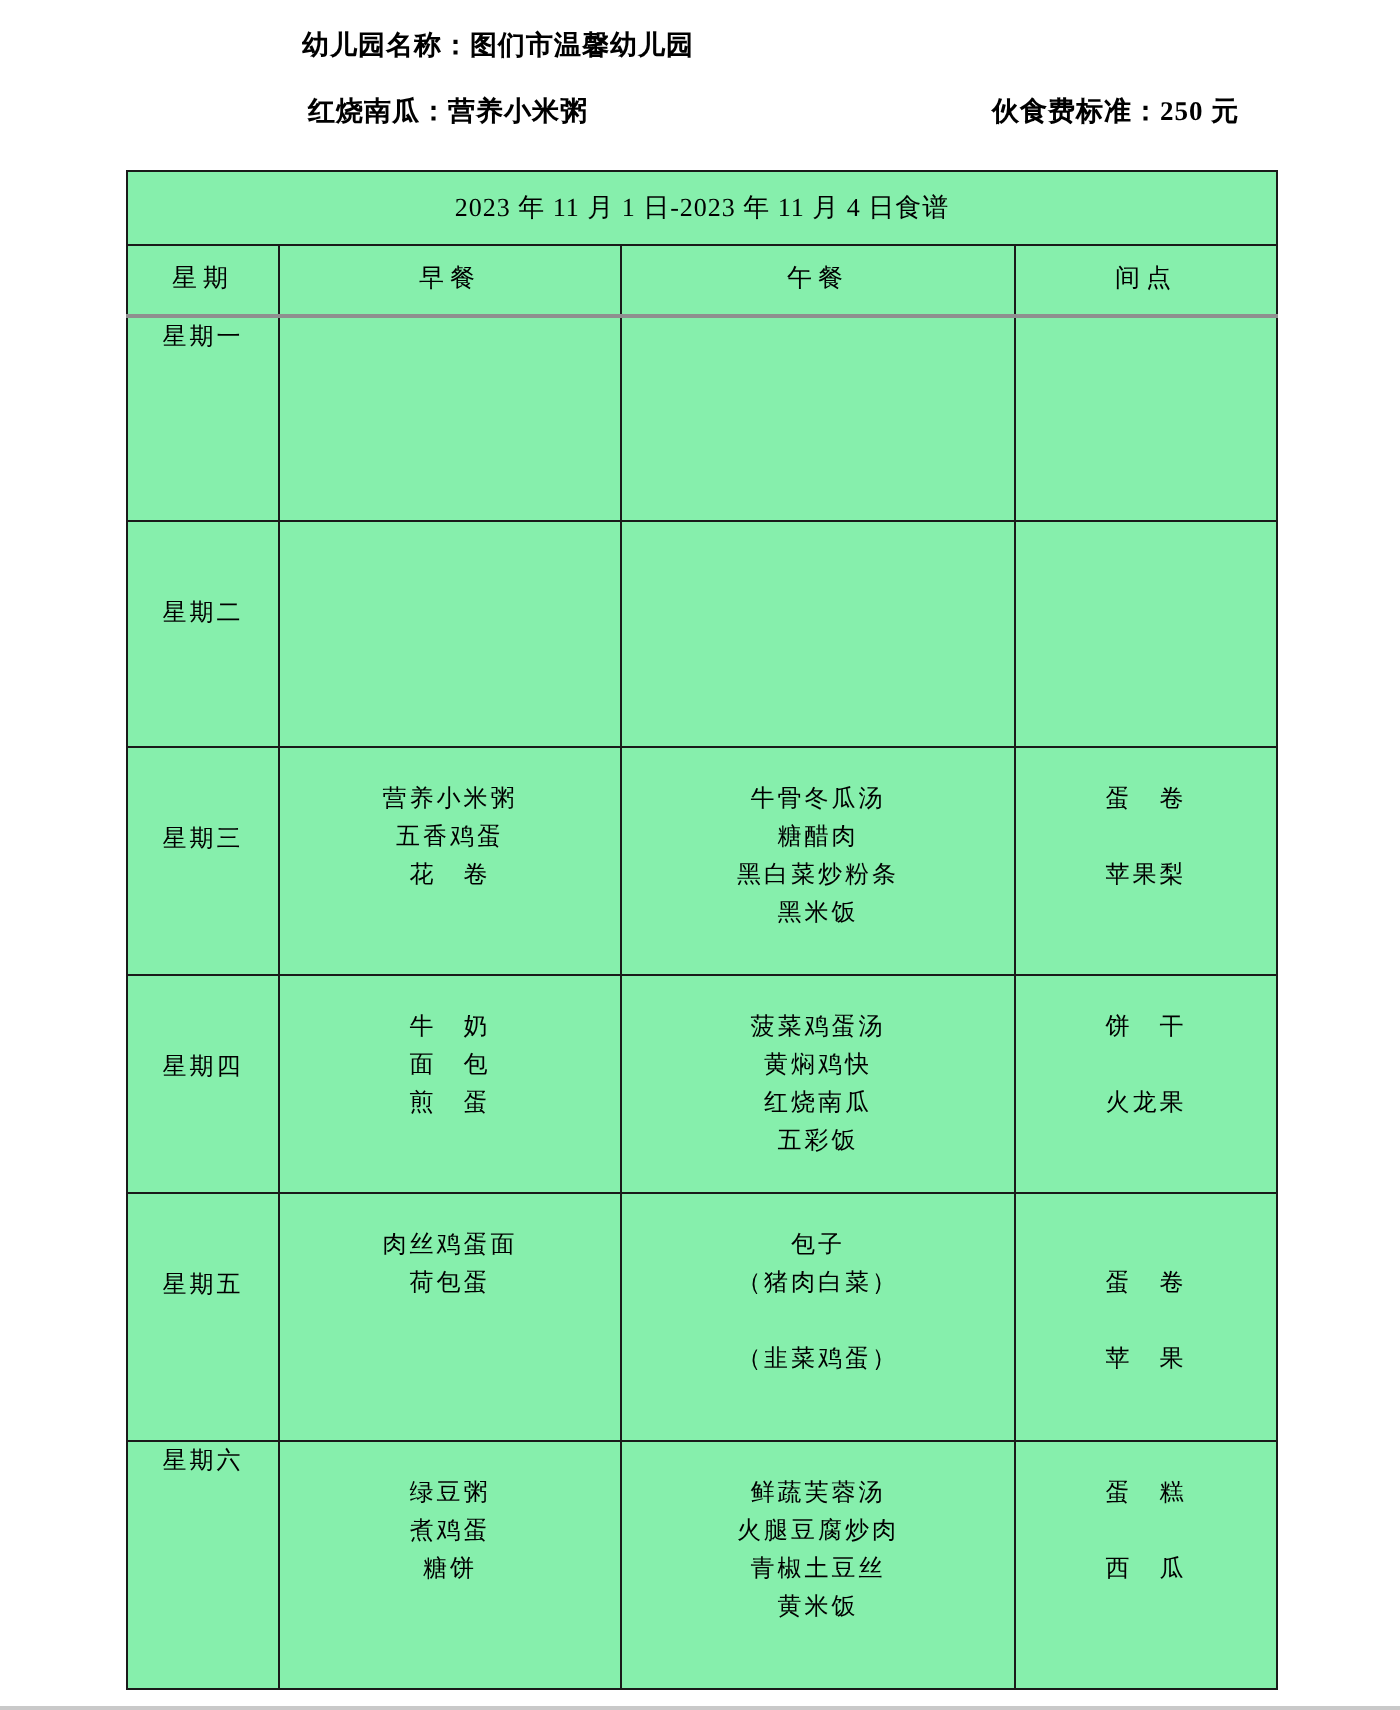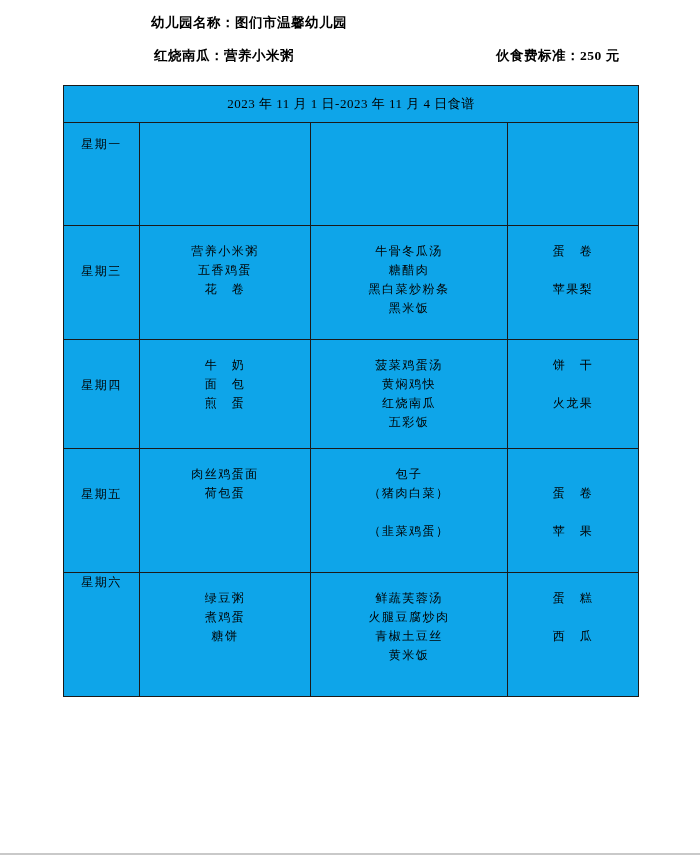--- a/index.html
+++ b/index.html
@@ -19,34 +19,34 @@
   
   table.menu-table {
     position:absolute; left:63px; top:85px;
     width:575px; table-layout:fixed; border-collapse:collapse;
     font-size:12px; letter-spacing:1.5px;
   }
   .menu-table td, .menu-table th {
     border:1px solid #1a1a1a;
     text-align:center;
     font-weight:normal;
-    background:#0ea5e9;
+    background:#86efac;
   }
   tr.title-row td { height:37px; font-size:13px; vertical-align:middle; letter-spacing:0.5px; }
   tr.head-row th { height:35px; font-size:12.5px; vertical-align:middle; letter-spacing:3px; border-bottom:2.5px solid #8f8f8f; }
 
   tr.body-row td { vertical-align:top; white-space:pre-line; line-height:19px; }
   tr.body-row td.content { padding-top:16px; }
   tr.r1 td { height:103px; }
   tr.r2 td { height:113px; }
   tr.r3 td { height:114px; }
   tr.r4 td { height:109px; }
   tr.r5 td { height:124px; }
   tr.r6 td { height:124px; }
-  tr.r1 td.day { padding-top:12px; }
+  tr.r1 td.day { padding-top:0; }
   tr.r2 td.day, tr.r3 td.day, tr.r4 td.day, tr.r5 td.day { padding-top:36px; }
   tr.r6 td.day { }
 
   
   .page-bottom-edge { position:absolute; left:0; top:853px; width:700px; height:2px; background:#c9c9c9; }
 </style>
 </head>
 <body>
 
 <div class="doc-line doc-line-1">
@@ -63,22 +63,34 @@
   <colgroup>
     <col style="width:76px">
       <col style="width:171px">
       <col style="width:197px">
       <col style="width:131px">
   </colgroup>
   <tbody>
       <tr class="title-row">
     <td colspan="4">2023 年 11 月 1 日-2023 年 11 月 4 日食谱</td>
   </tr>
+  <tr class="head-row">
+    <th>星期</th>
+    <th>早餐</th>
+    <th>午餐</th>
+    <th>间点</th>
+  </tr>
   <tr class="body-row r1">
     <td class="day">星期一</td>
+    <td class="content"></td>
+    <td class="content"></td>
+    <td class="content"></td>
+  </tr>
+  <tr class="body-row r2">
+    <td class="day">星期二</td>
     <td class="content"></td>
     <td class="content"></td>
     <td class="content"></td>
   </tr>
   <tr class="body-row r3">
     <td class="day">星期三</td>
     <td class="content">营养小米粥
 五香鸡蛋
 花　卷</td>
     <td class="content">牛骨冬瓜汤

